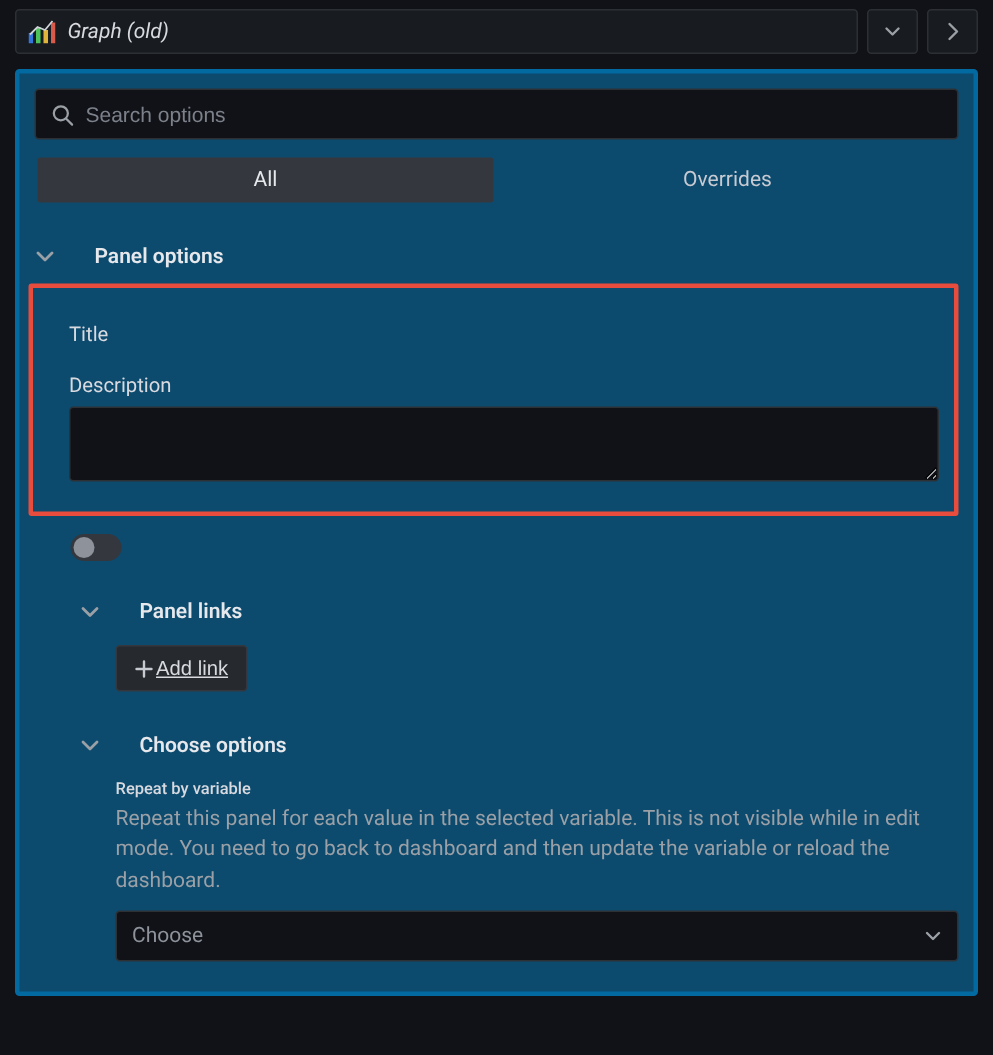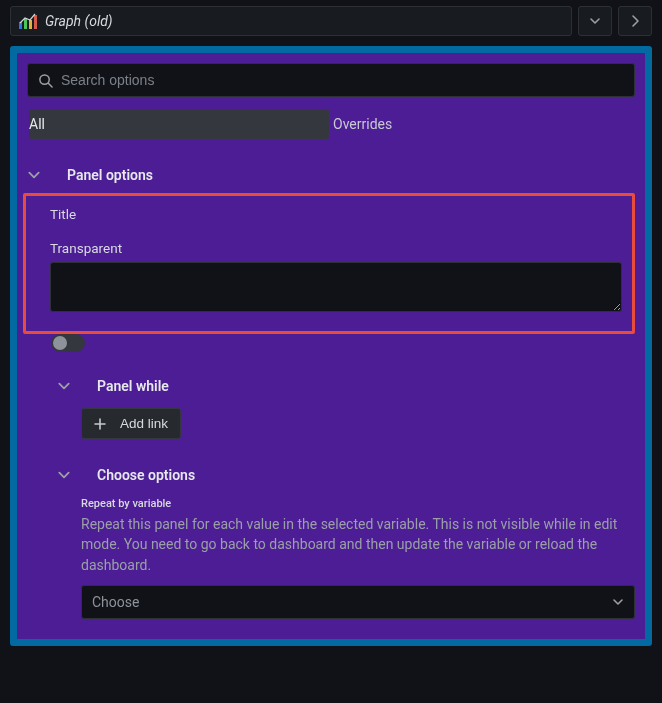--- a/index.html
+++ b/index.html
@@ -51,22 +51,22 @@
     background: #181b1f;
     border: 1px solid #2c3034;
     border-radius: 3px;
     color: #9aa0a6;
   }
   .header-btn.collapse svg { width: 12px; height: 12px; }
   .header-btn.next svg { width: 10px; height: 14px; }
 
   
   .card {
-    background: #4c1d95;
-    border: 7px solid #0369a1;
+    background: #0c4a6e;
+    border: 3px solid #0369a1;
     border-radius: 3px;
     padding: 10px 10px 16px 10px;
   }
 
   
   .search-wrap {
     display: flex;
     align-items: center;
     gap: 8px;
     border: 1px solid #2d3136;
@@ -88,20 +88,21 @@
 
   
   .tabs-row {
     display: flex;
     gap: 4px;
     padding: 2px;
     margin-bottom: 26px;
   }
   .tab {
     flex: 1;
+    text-align: center;
     padding: 7px 0;
     border-radius: 2px;
     color: #c7cad1;
     cursor: pointer;
     font-size: 14px;
   }
   .tab.active { background: #34383e; color: #e6e8ec; }
   .tab.inactive { background: transparent; color: #c7cad1; }
 
   
@@ -152,51 +153,52 @@
     outline: none;
     resize: both;
     margin-left: 24px;
     font-family: inherit;
   }
 
   
   .highlight-box {
     border: 3px solid #e74c3c;
     border-radius: 2px;
-    padding: 10px 10px 16px 0;
-    margin: -4px 0 0 -4px;
+    padding: 23px 10px 16px 0;
+    margin: -4px 0 12px -4px;
     position: relative;
   }
 
   
   .toggle-row { padding-left: 24px; margin-bottom: 26px; }
   .toggle-label { color: #d8dadf; font-size: 13.5px; display: block; margin-bottom: 6px; }
   .toggle {
     width: 34px; height: 18px; border-radius: 9px; background: #34383e;
     position: relative; cursor: pointer;
   }
   .toggle .knob {
     position: absolute; top: 2px; left: 2px;
     width: 14px; height: 14px; border-radius: 50%;
     background: #8d929b;
   }
 
   
   .sub-block { padding-left: 30px; margin-bottom: 28px; }
   .sub-block .sub-section-header { margin-bottom: 14px; }
   .add-link-btn {
-    display: inline-flex; align-items: center; gap: 14px;
+    display: inline-flex; align-items: center; gap: 2px;
     background: #26292e;
     border: 1px solid #34383e;
     border-radius: 3px;
     padding: 7px 12px;
     color: #d8dadf;
     cursor: pointer;
     font-size: 13.5px;
     margin-left: 24px;
+    text-decoration: underline;
   }
   .add-link-btn svg { width: 12px; height: 12px; }
 
   
   .repeat-desc {
     color: #9aa0a6;
     font-size: 14px;
     line-height: 1.45;
     padding-left: 0;
     margin-bottom: 10px;
@@ -276,39 +278,39 @@
           </svg>
       </span>
       <span class="label">Panel options</span>
     </div>
 
     <div class="highlight-box">
       <div class="field-block">
         <label class="field-label">Title</label>
       </div>
       <div class="field-block" style="margin-bottom:0;">
-        <label class="field-label">Transparent</label>
+        <label class="field-label">Description</label>
         <textarea class="textarea-input" style=""></textarea>
       </div>
     </div>
 
     <div class="toggle-row">
       <div class="toggle">
         <div class="knob"></div>
       </div>
     </div>
 
     <div class="sub-block">
       <div class="sub-section-header">
         <span class="chev">
           <svg viewBox="0 0 12 12">
               <path d="M2 4l4 4 4-4" fill="none" stroke="currentColor" stroke-width="1.6" stroke-linecap="round" stroke-linejoin="round"></path>
             </svg>
         </span>
-        <span class="label">Panel while</span>
+        <span class="label">Panel links</span>
       </div>
       <button class="add-link-btn">
         <svg viewBox="0 0 12 12">
           <path d="M6 1v10M1 6h10" stroke="#c7cad1" stroke-width="1.6" stroke-linecap="round"></path>
         </svg>
         <span>Add link</span>
       </button>
     </div>
 
     <div class="sub-block" style="margin-bottom:4px;">

